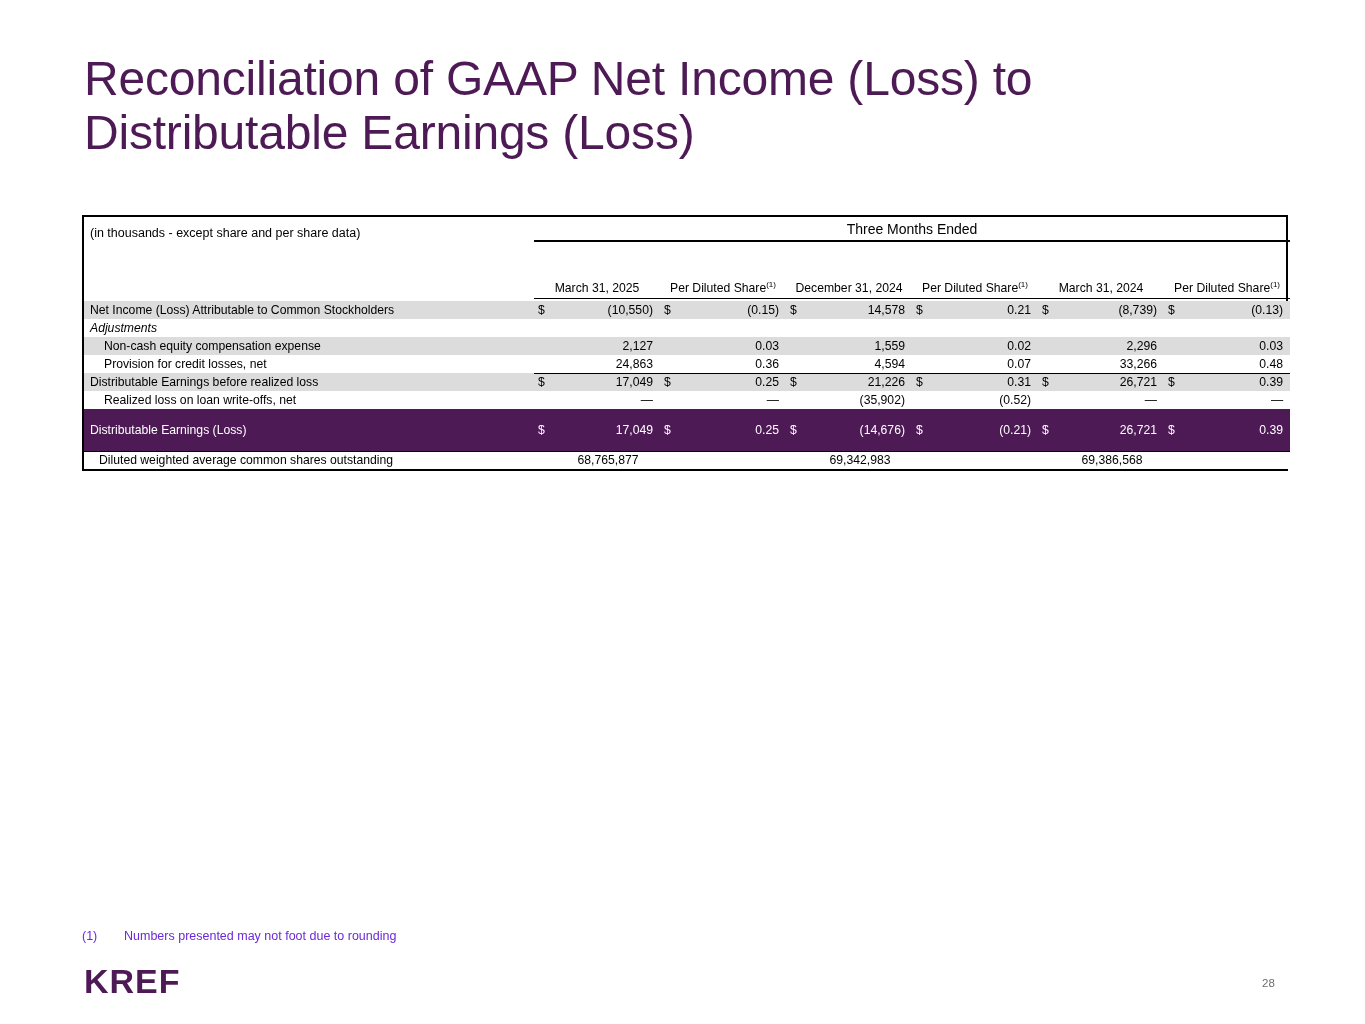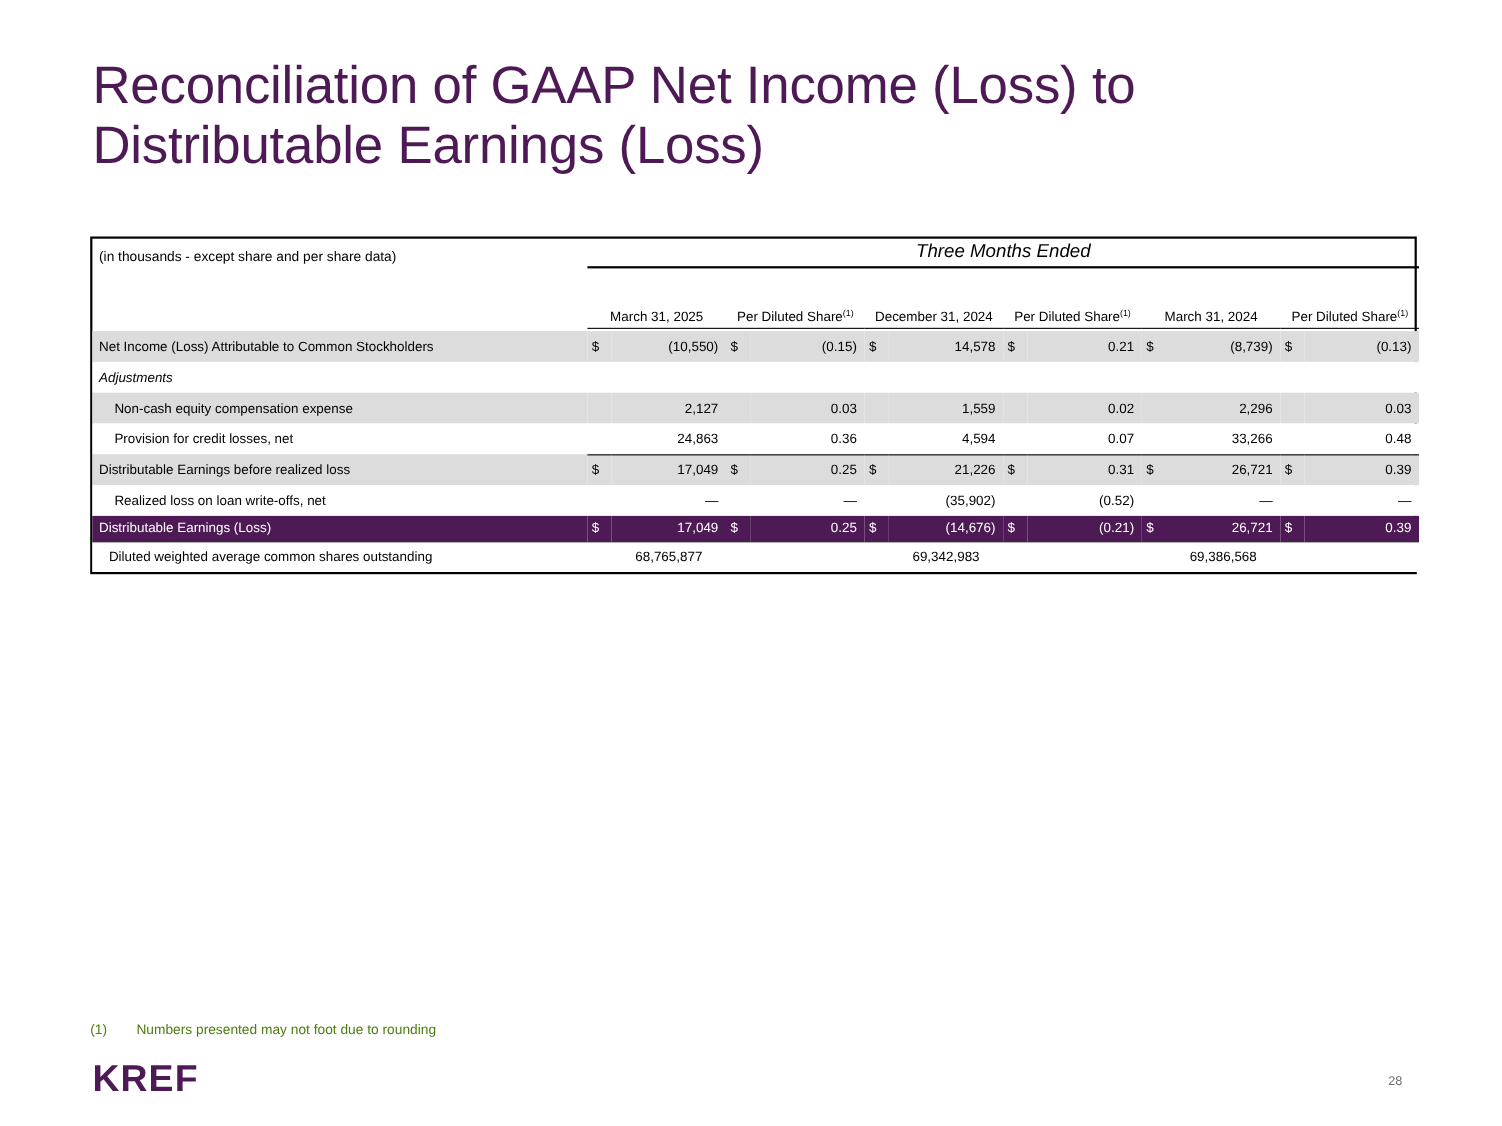--- a/index.html
+++ b/index.html
@@ -61,24 +61,23 @@
   .hdr-units {
     height: 28px;
     font-size: 12.5px;
     padding-left: 6px !important;
     text-align: left;
     vertical-align: middle;
   }
   .hdr-tme {
     height: 28px;
     text-align: center;
-    font-size: 17px;
+    font-size: 14px;
     vertical-align: bottom;
     padding-bottom: 3px !important;
-    font-style: italic;
   }
   .hdr-tme .tme-inner {
     border-bottom: 2px solid #000;
     padding-bottom: 3px;
     display: block;
   }
   .hdr-colname {
     height: 40px;
     text-align: center;
     font-size: 12.2px;
@@ -94,22 +93,22 @@
     margin-top: 33px;
   }
   .hdr-colname sup {
     font-size: 8px;
     vertical-align: super;
     line-height: 0;
   }
   .hdr-spacer { height: 40px; }
 
   
-  tr.r { height: 28px; }
-  tr.r.tall { height: 23px; }
+  tr.r { height: 18px; }
+  tr.r.tall { height: 42px; }
   td.label {
     text-align: left;
     padding-left: 6px !important;
     white-space: nowrap;
   }
   td.label.indent { padding-left: 20px !important; }
   td.label.indent2 { padding-left: 15px !important; }
   td.cur {
     text-align: left;
     padding-left: 4px !important;
@@ -142,21 +141,21 @@
   tr.last-row td {
     border-top: 1.5px solid #000;
   }
 
   
   .footnote {
     position: absolute;
     left: 82px;
     top: 929px;
     font-size: 12.5px;
-    color: #4d7c0f;
+    color: #6d28d9;
     white-space: nowrap;
   }
   .footnote .fn-num { display: inline-block; width: 42px; }
 
   
   .logo {
     position: absolute;
     left: 84px;
     top: 962px;
     font-size: 34px;

